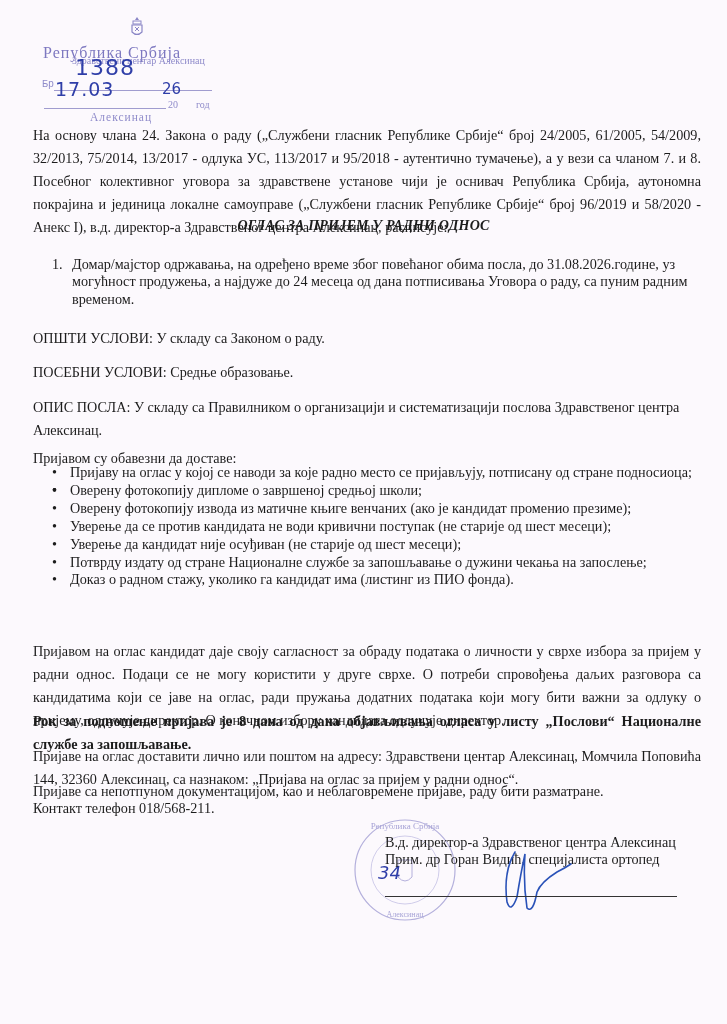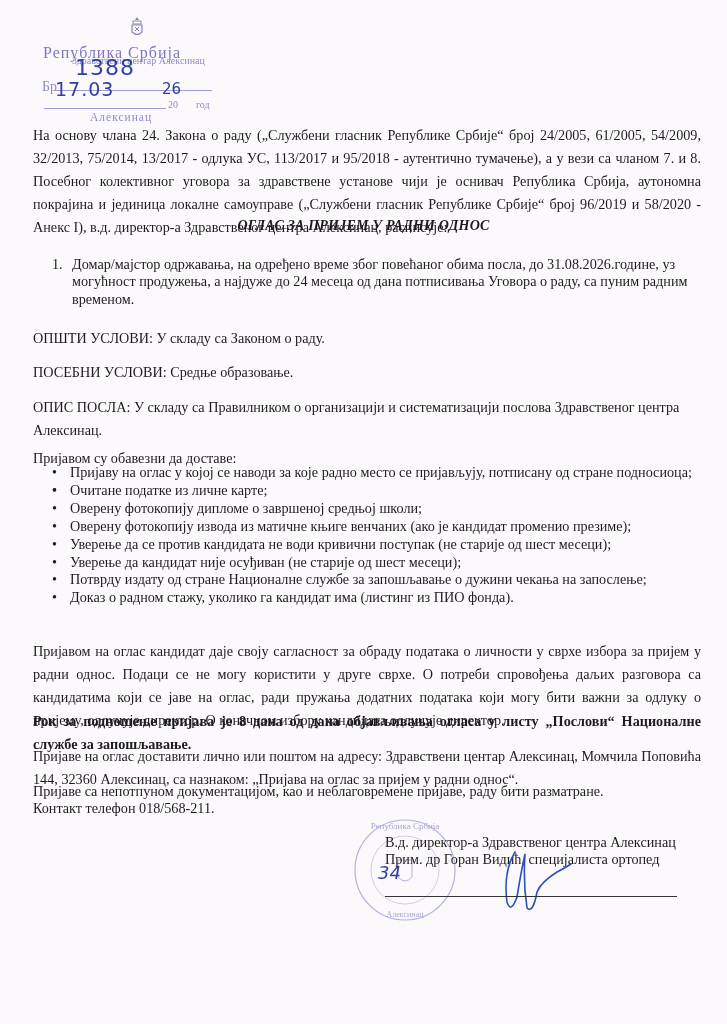--- a/index.html
+++ b/index.html
@@ -45,22 +45,23 @@
       top: 43px;
       font-size: 10px;
       color: #8f8bca;
       white-space: nowrap;
       margin-left: 42px;
     }
     .stamp .br-label {
       position: absolute;
       left: 12px;
       top: 67px;
-      font-size: 14px;
-      color: #8f8bca;
+      font-size: 10px;
+      color: #8f8bca;
+      font-family: Liberation Mono, monospace;
     }
     .stamp .br-line {
       position: absolute;
       left: 24px;
       top: 78px;
       width: 158px;
       height: 1px;
       background: #a09ccf;
     }
     .stamp .date-line {
@@ -240,21 +241,21 @@
 </div>
 
 <div class="doc-text general">ОПШТИ УСЛОВИ: У складу са Законом о раду.</div>
 <div class="doc-text special">ПОСЕБНИ УСЛОВИ: Средње образовање.</div>
 <div class="doc-text desc">ОПИС ПОСЛА: У складу са Правилником о организацији и систематизацији послова Здравственог центра Алексинац.</div>
 
 <div class="doc-text cand-header">Пријавом су обавезни да доставе:</div>
 <ul class="req-list">
   <li style="text-align:justify;"><span class="bullet">•</span><span>Пријаву на оглас у којој се наводи за које радно место се пријављују, потписану од стране подносиоца;</span></li>
   <li><span class="bullet">•</span></li>
-  <li><span class="bullet">•</span><span>Очитане податке из личне карте;</span></li>
+  <li><span class="bullet">•</span></li>
   <li><span class="bullet">•</span><span>Оверену фотокопију дипломе о завршеној средњој школи;</span></li>
   <li><span class="bullet">•</span><span>Оверену фотокопију извода из матичне књиге венчаних (ако је кандидат променио презиме);</span></li>
   <li><span class="bullet">•</span><span>Уверење да се против кандидата не води кривични поступак (не старије од шест месеци);</span></li>
   <li><span class="bullet">•</span><span>Уверење да кандидат није осуђиван (не старије од шест месеци);</span></li>
   <li><span class="bullet">•</span><span>Потврду издату од стране Националне службе за запошљавање о дужини чекања на запослење;</span></li>
   <li><span class="bullet">•</span><span>Доказ о радном стажу, уколико га кандидат има (листинг из ПИО фонда).</span></li>
 </ul>
 
 <div class="doc-text justify consent">Пријавом на оглас кандидат даје своју сагласност за обраду података о личности у сврхе избора за пријем у радни однос. Подаци се не могу користити у друге сврхе. О потреби спровођења даљих разговора са кандидатима који се јаве на оглас, ради пружања додатних података који могу бити важни за одлуку о пријему, одлучује директор. О коначном избору кандидата одлучује директор.</div>
 <div class="doc-text justify deadline">Рок за подношење пријава је 8 дана од дана објављивања огласа у листу „Послови“  Националне службе за запошљавање.</div>

